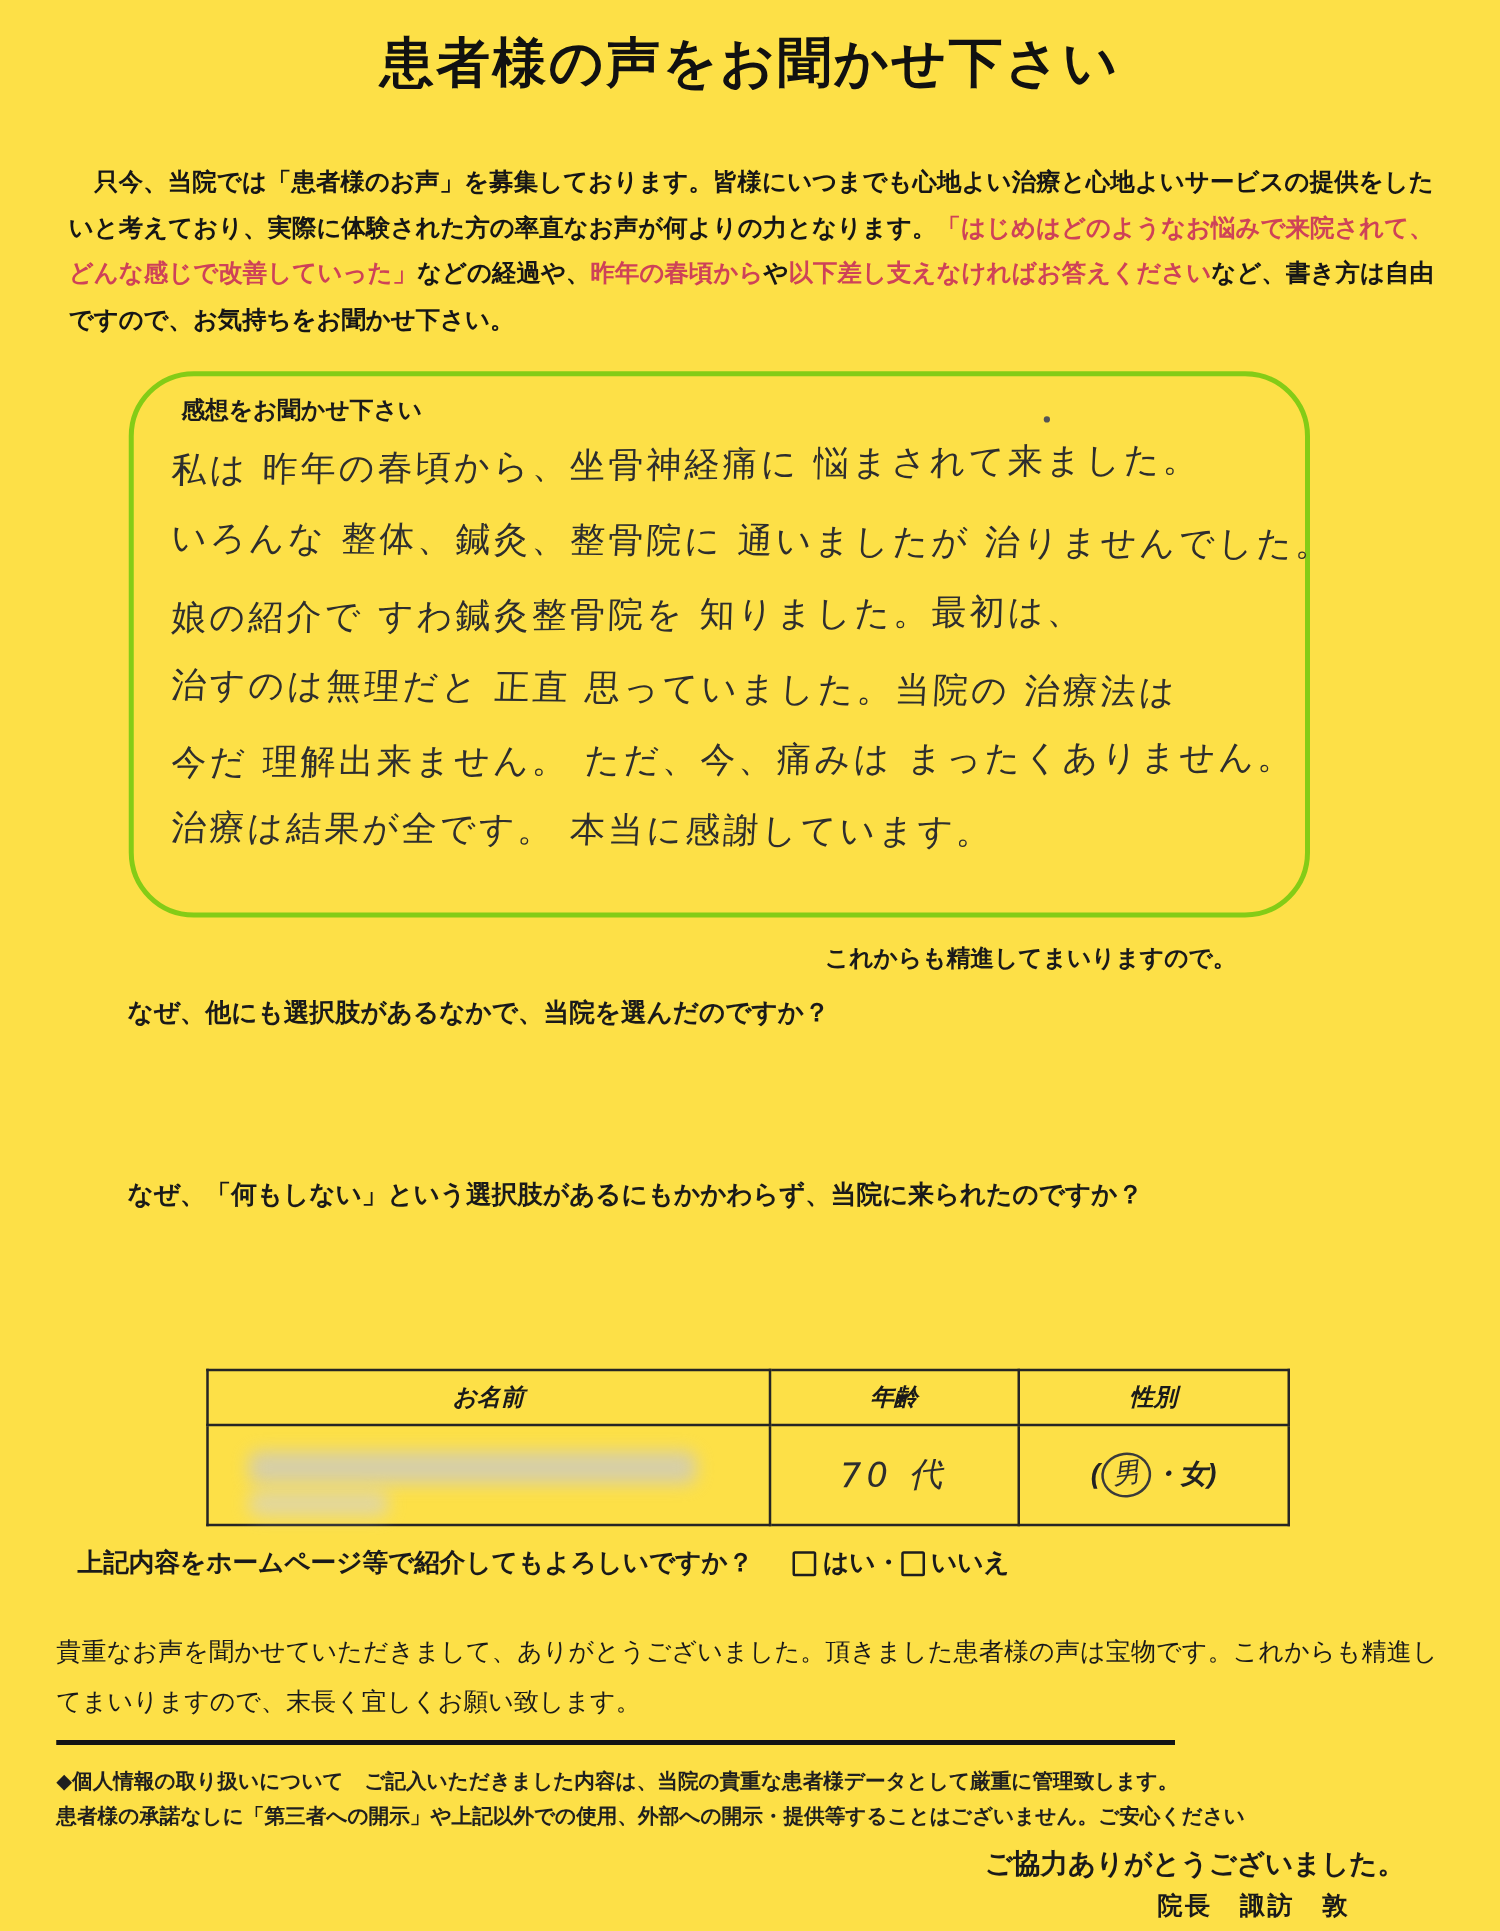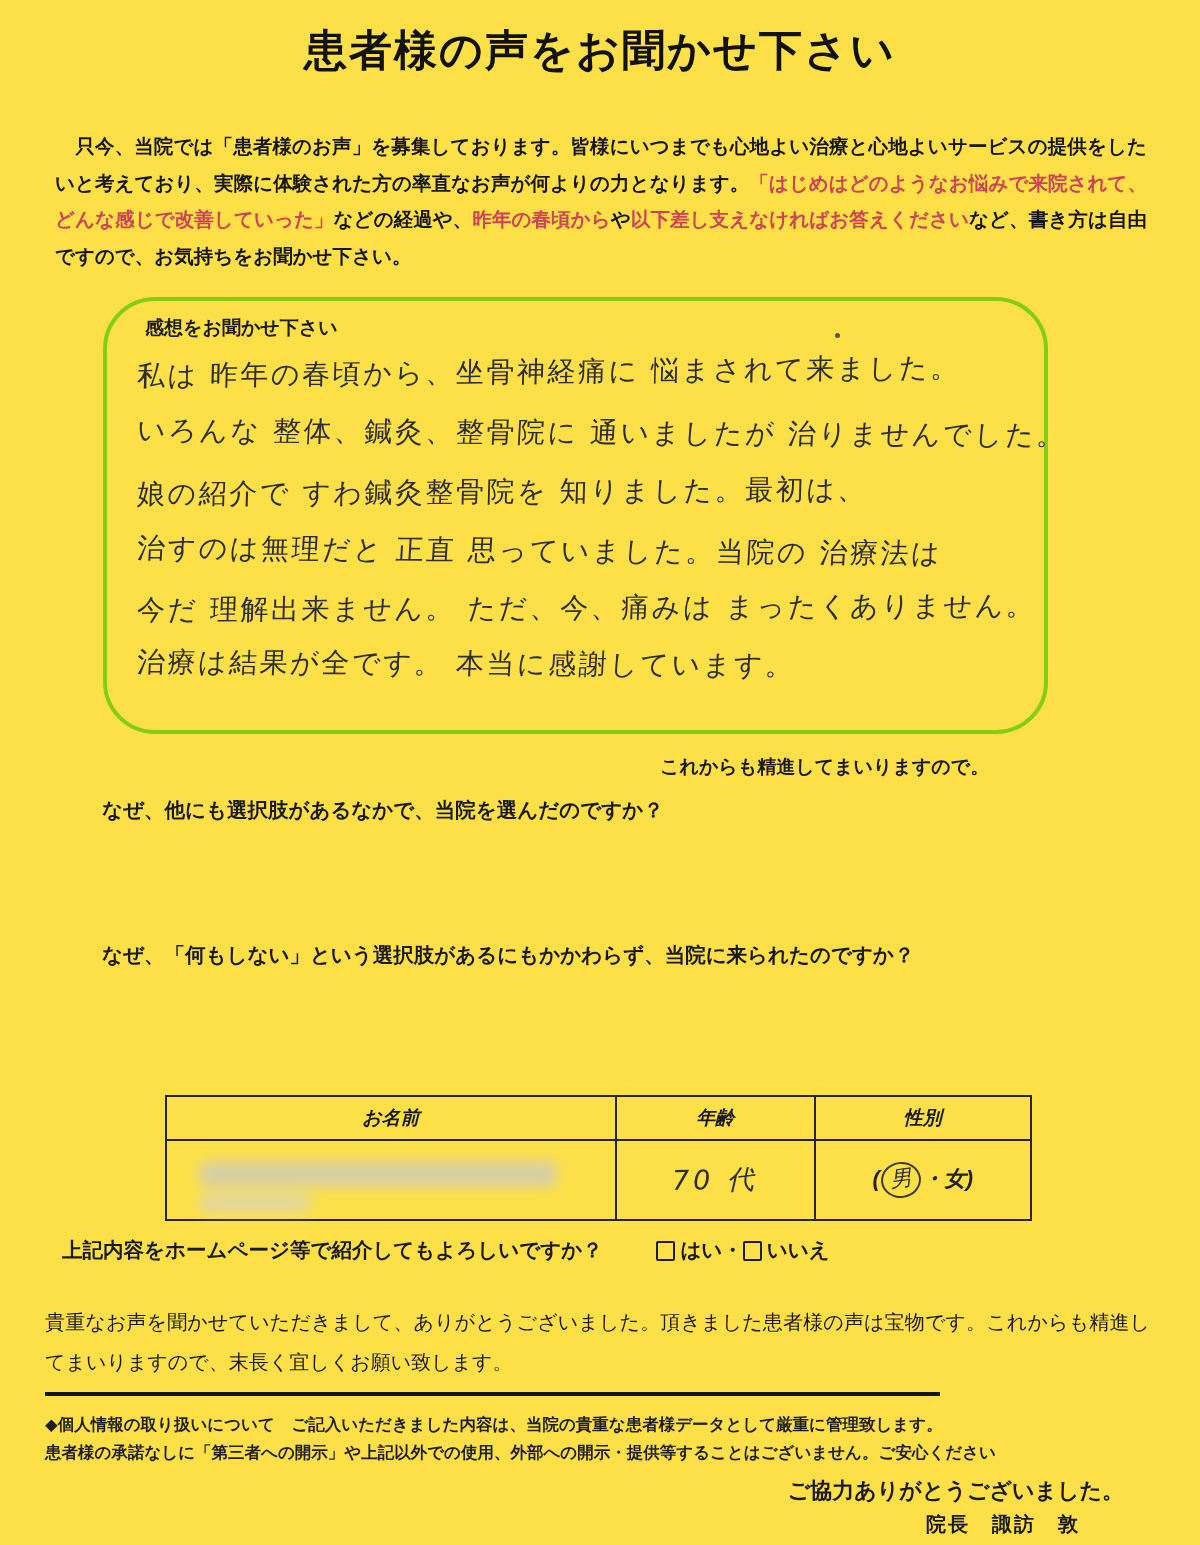--- a/index.html
+++ b/index.html
@@ -102,21 +102,21 @@
     border:2.5px solid #3a3a3a;border-radius:50%;
     padding:4px 7px 6px 7px;line-height:1;
     transform:rotate(-7deg);margin:0 1px;
     font-weight:normal;color:#2e2e2e;
   }
   
   .consent{
     position:absolute;left:62px;top:1236px;
     font-size:20.5px;font-weight:bold;white-space:nowrap;
   }
-  .consent .opts{margin-left:48px;}
+  .consent .opts{margin-left:26px;}
   .cbox{
     display:inline-block;width:15px;height:16px;
     border:2.5px solid #1d1d1d;border-radius:2px;
     margin:0 5px -2px 0;vertical-align:-2px;
   }
   
   .thanks{
     position:absolute;left:45px;top:1302px;width:1105px;margin:0;
     font-size:20px;font-weight:normal;line-height:40px;text-align:justify;
   }

